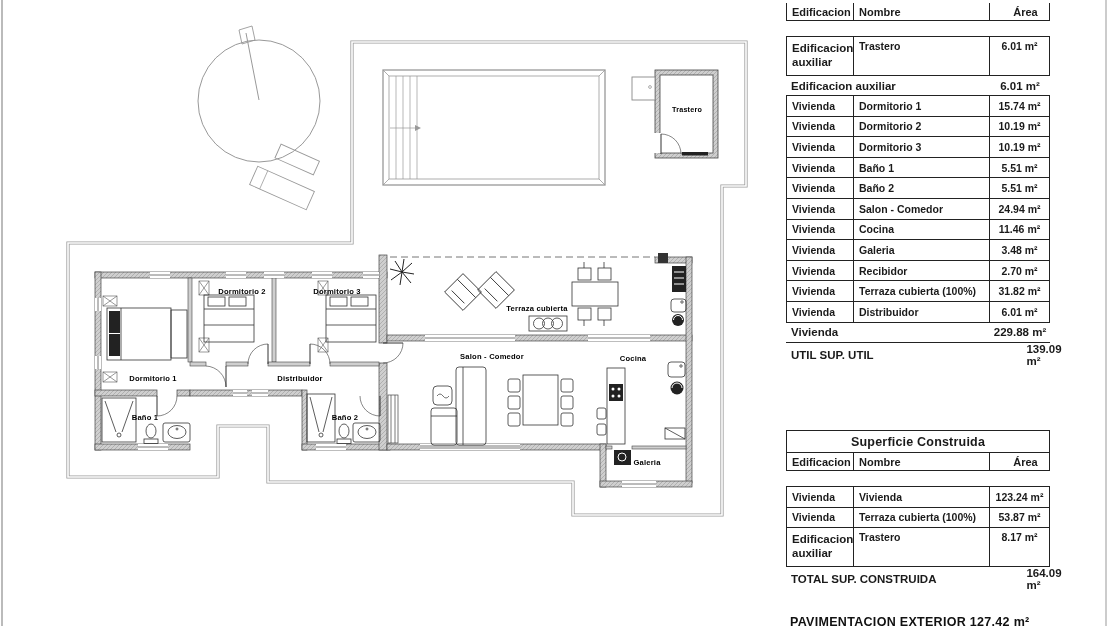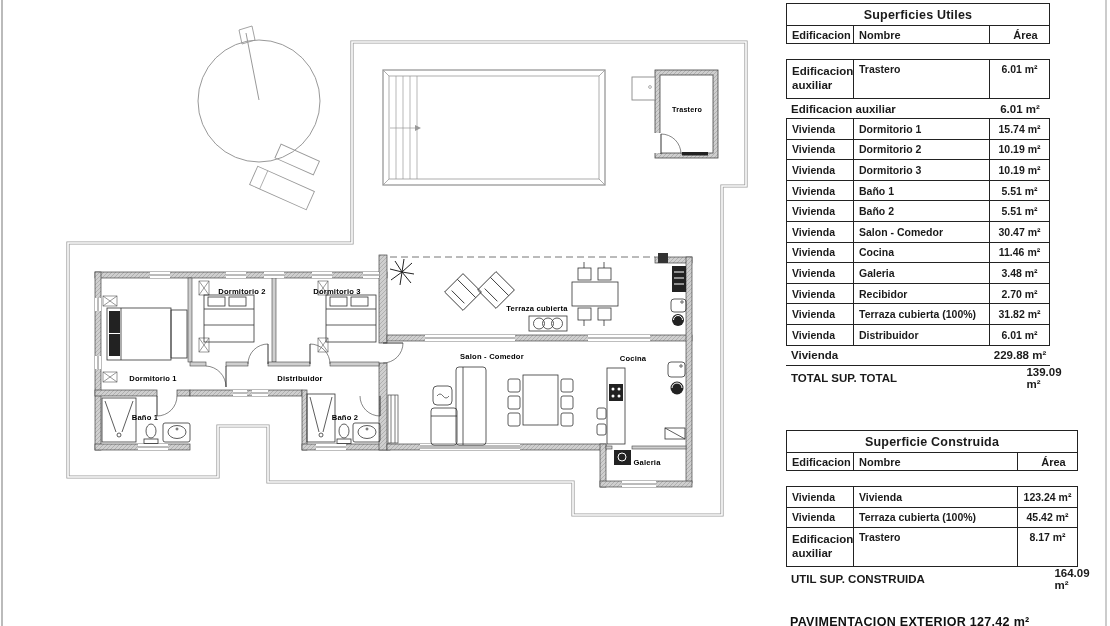--- a/index.html
+++ b/index.html
@@ -344,21 +344,20 @@
     <text x="145" y="420">Baño 1</text>
     <text x="345" y="420">Baño 2</text>
     <text x="537" y="311">Terraza cubierta</text>
     <text x="492" y="359">Salon - Comedor</text>
     <text x="633" y="361">Cocina</text>
     <text x="647" y="465">Galeria</text>
   </g>
 </svg>
 
 <div class="tbl" style="left:786px;top:3px;width:264px;">
-  <div class="t-title">Superficies Utiles</div>
   <div class="t-head">
     <div class="c-edif">Edificacion</div>
     <div class="c-nombre">Nombre</div>
     <div class="c-area">Área</div>
   </div>
   <div class="gap"></div>
   <div class="block">
     <div class="row tall">
       <div class="c-edif">Edificacion auxiliar</div>
       <div style="align-items:flex-start;padding-top:3px;">Trastero</div>
@@ -391,21 +390,21 @@
       <div class="c-area">5.51 m²</div>
     </div>
     <div class="row">
       <div>Vivienda</div>
       <div>Baño 2</div>
       <div class="c-area">5.51 m²</div>
     </div>
     <div class="row">
       <div>Vivienda</div>
       <div>Salon - Comedor</div>
-      <div class="c-area">30.47 m²</div>
+      <div class="c-area">24.94 m²</div>
     </div>
     <div class="row">
       <div>Vivienda</div>
       <div>Cocina</div>
       <div class="c-area">11.46 m²</div>
     </div>
     <div class="row">
       <div>Vivienda</div>
       <div>Galeria</div>
       <div class="c-area">3.48 m²</div>
@@ -424,51 +423,51 @@
       <div>Vivienda</div>
       <div>Distribuidor</div>
       <div class="c-area">6.01 m²</div>
     </div>
   </div>
   <div class="sub">
     <div>Vivienda</div>
     <div class="c-area">229.88 m²</div>
   </div>
   <div class="tot">
-    <div>TOTAL SUP. TOTAL</div>
+    <div>UTIL SUP. UTIL</div>
     <div class="c-area">139.09 m²</div>
   </div>
 </div>
 
-<div class="tbl" style="left:786px;top:430px;width:292px;">
+<div class="tbl" style="left:786px;top:430px;width:264px;">
   <div class="t-title">Superficie Construida</div>
   <div class="t-head">
     <div class="c-edif">Edificacion</div>
     <div class="c-nombre">Nombre</div>
     <div class="c-area">Área</div>
   </div>
   <div class="gap"></div>
   <div class="block">
     <div class="row">
       <div>Vivienda</div>
       <div>Vivienda</div>
       <div class="c-area">123.24 m²</div>
     </div>
     <div class="row">
       <div>Vivienda</div>
       <div>Terraza cubierta (100%)</div>
-      <div class="c-area">45.42 m²</div>
+      <div class="c-area">53.87 m²</div>
     </div>
     <div class="row tall">
       <div class="c-edif">Edificacion auxiliar</div>
       <div style="align-items:flex-start;padding-top:3px;">Trastero</div>
       <div class="c-area" style="align-items:flex-start;padding-top:3px;justify-content:center;">8.17 m²</div>
     </div>
   </div>
   <div class="tot">
-    <div>UTIL SUP. CONSTRUIDA</div>
+    <div>TOTAL SUP. CONSTRUIDA</div>
     <div class="c-area">164.09 m²</div>
   </div>
 </div>
 
 <div class="footer-note">PAVIMENTACION EXTERIOR 127.42 m²</div>
 
 </div>
 
 </body></html>

